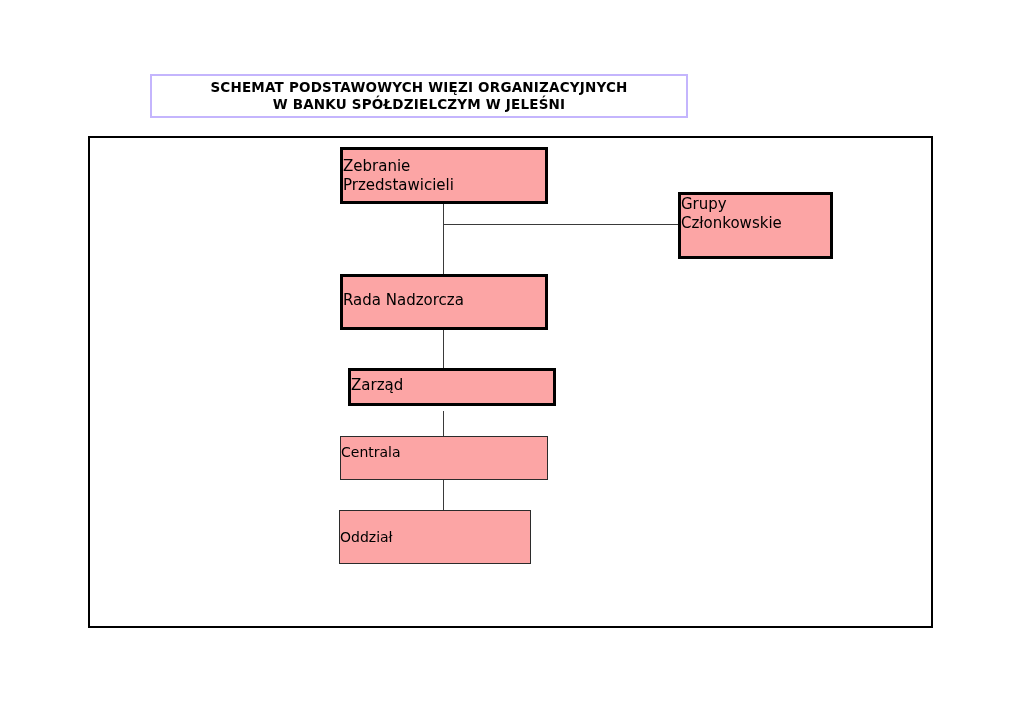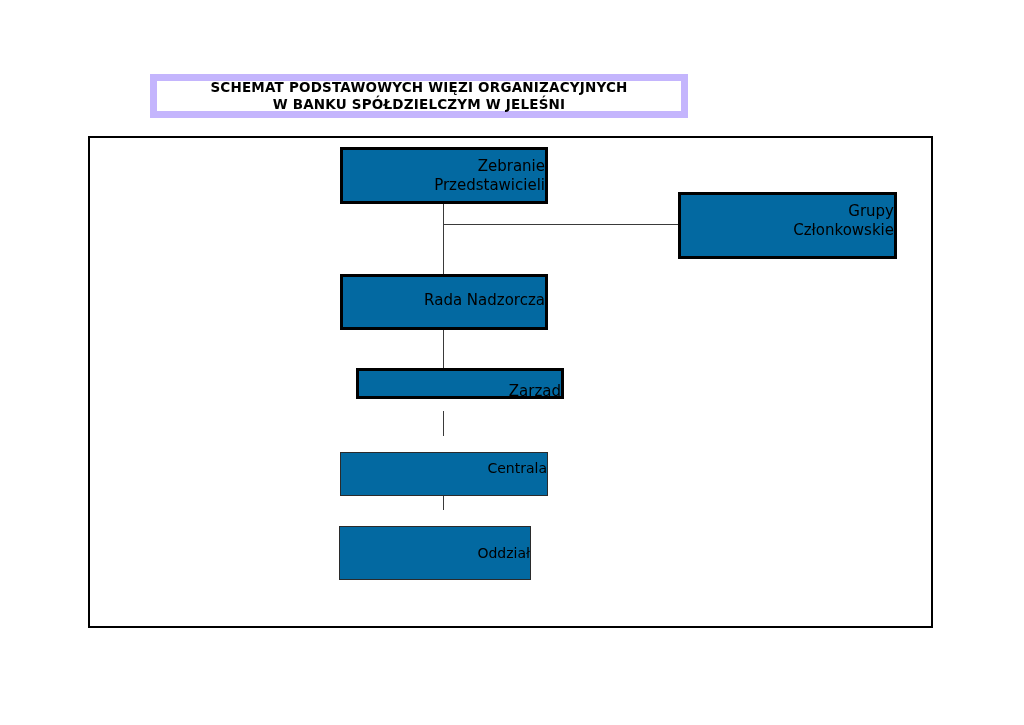--- a/index.html
+++ b/index.html
@@ -18,21 +18,21 @@
   }
 
   
   .title-box {
     position: absolute;
     left: 150px;
     top: 74px;
     width: 538px;
     height: 44px;
     box-sizing: border-box;
-    border: 7px solid #c4b5fd;
+    border: 2px solid #c4b5fd;
     background: #ffffff;
     display: flex;
     flex-direction: column;
     justify-content: center;
     align-items: center;
     text-align: center;
     font-weight: bold;
     font-size: 13.5px;
     line-height: 17px;
     letter-spacing: 0.2px;
@@ -47,34 +47,34 @@
     height: 492px;
     box-sizing: border-box;
     border: 2px solid #000000;
     background: #ffffff;
   }
 
   
   .node {
     position: absolute;
     box-sizing: border-box;
-    background: #0369a1;
+    background: #fca5a5;
     display: flex;
     flex-direction: column;
-    align-items: flex-end;
+    align-items: flex-start;
     text-align: center;
     z-index: 2;
   }
   .node--bold { border: 3px solid #000000; font-size: 15px; line-height: 19px; }
-  .node--thin { border: 1px solid #2b2b2b; font-size: 14px; line-height: 18px; margin-top: 16px; }
+  .node--thin { border: 1px solid #2b2b2b; font-size: 14px; line-height: 18px; }
 
   .node--zebranie  { left: 340px; top: 147px; width: 208px; height: 57px; justify-content: center; }
-  .node--grupy     { left: 678px; top: 192px; width: 219px; height: 67px; justify-content: flex-start; padding-top: 7px; }
+  .node--grupy     { left: 678px; top: 192px; width: 155px; height: 67px; justify-content: flex-start; }
   .node--rada      { left: 340px; top: 274px; width: 208px; height: 56px; justify-content: flex-start; padding-top: 14px; }
-  .node--zarzad    { left: 356px; top: 368px; width: 208px; height: 31px; justify-content: flex-start; padding-top: 11px; }
+  .node--zarzad    { left: 348px; top: 368px; width: 208px; height: 38px; justify-content: flex-start; padding-top: 5px; }
   .node--centrala  { left: 340px; top: 436px; width: 208px; height: 44px; justify-content: flex-start; padding-top: 6px; }
   .node--oddzial   { left: 339px; top: 510px; width: 192px; height: 54px; justify-content: center; }
 
   
   .line {
     position: absolute;
     background: #3a3a3a;
     z-index: 1;
   }
   .line--v { width: 1px; }

